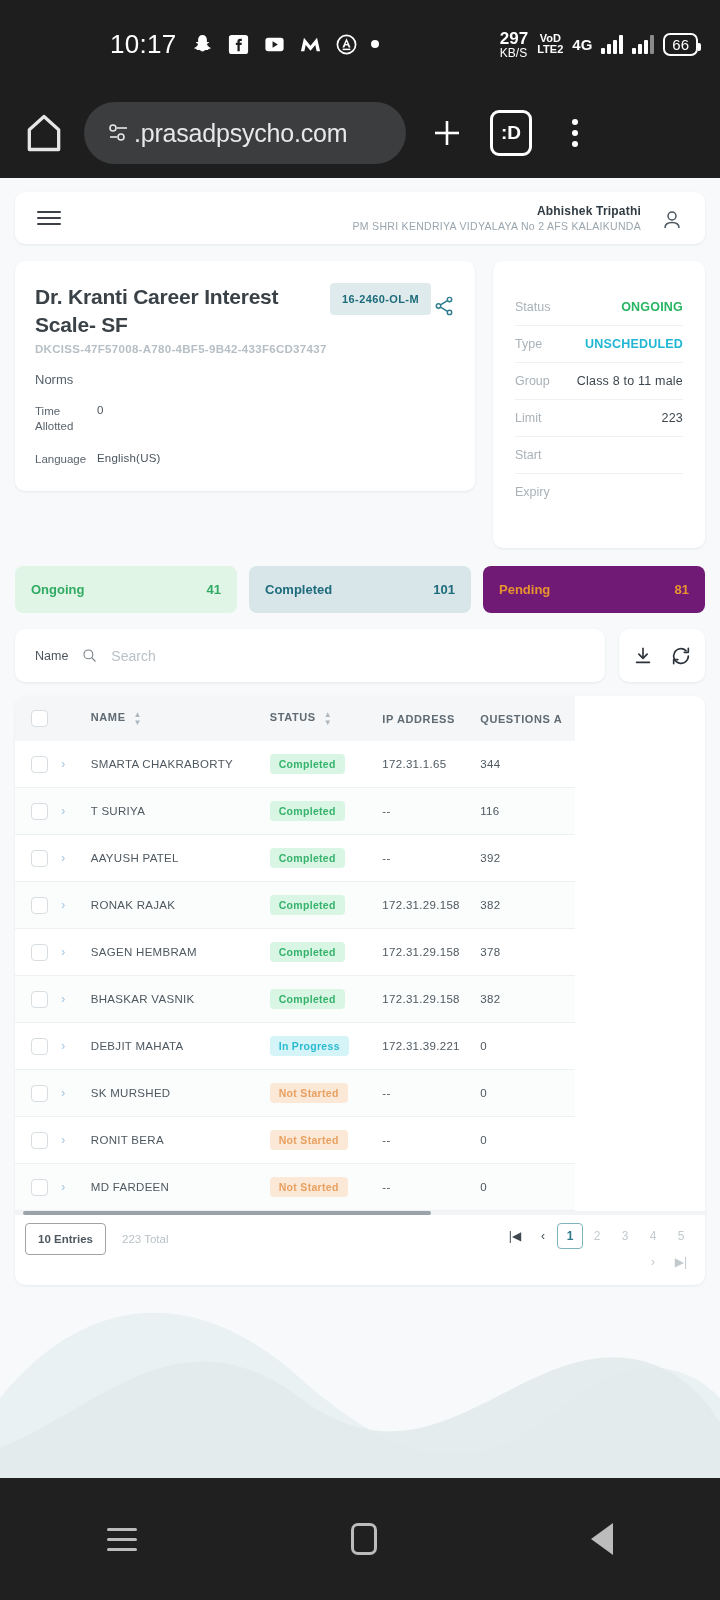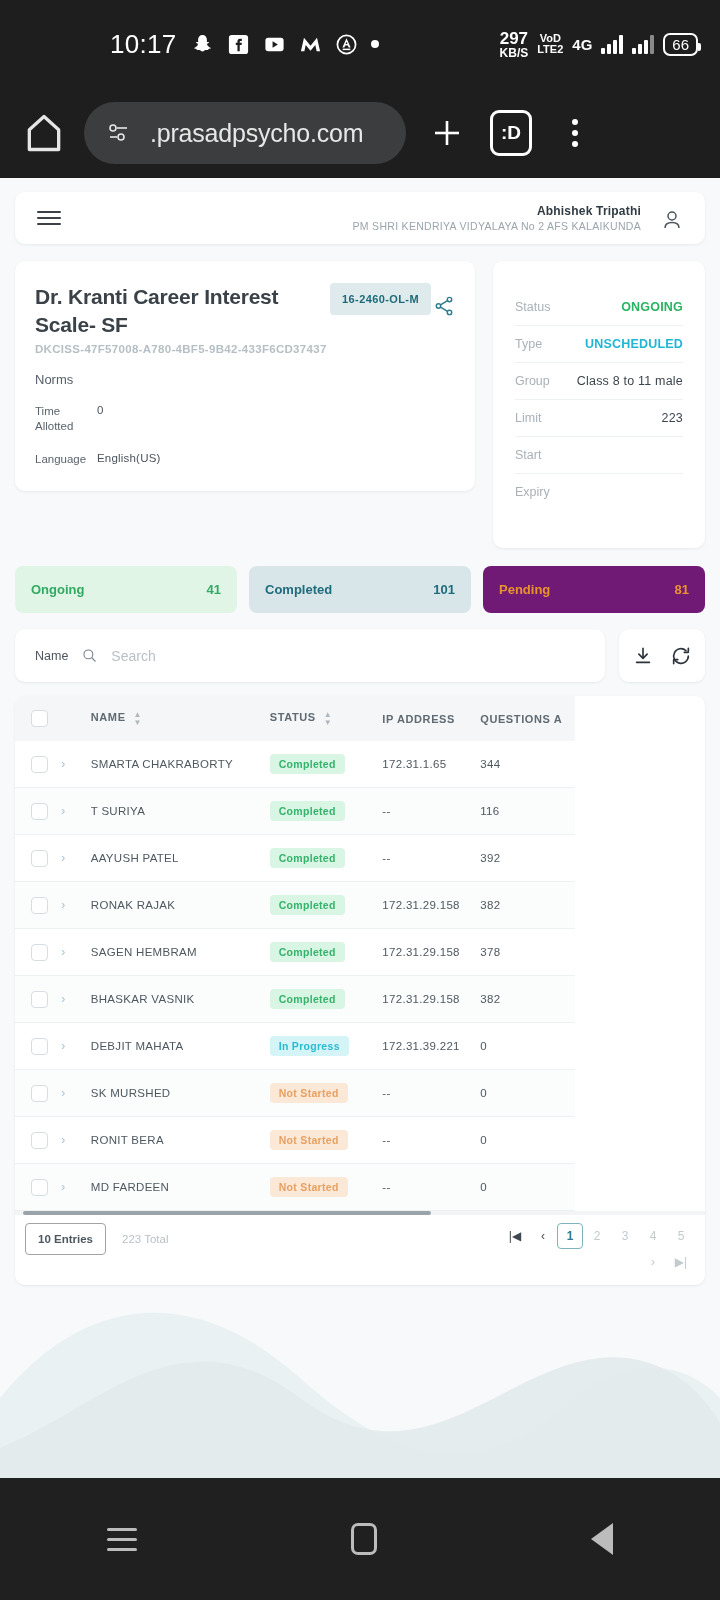--- a/index.html
+++ b/index.html
@@ -15,44 +15,44 @@
   .statusbar {
     height: 88px; display: flex; align-items: center;
     padding: 0 22px; color: #fff;
   }
   .sb-left { display: flex; align-items: center; gap: 14px; margin-left: 88px; }
   .sb-time { font-size: 26px; font-weight: 400; letter-spacing: .3px; }
   .sb-icons { display: flex; align-items: center; gap: 13px; }
   .sb-ico { width: 23px; height: 23px; display: block; }
   .sb-dot { width: 8px; height: 8px; border-radius: 50%; background: #fff; }
   .sb-right { margin-left: auto; display: flex; align-items: center; gap: 9px; }
-  .sb-speed { text-align: center; line-height: 1.0; }
+  .sb-speed { text-align: left; line-height: 1.0; }
   .sb-speed b { display: block; font-size: 17px; font-weight: 700; }
-  .sb-speed span { display: block; font-size: 12px; font-weight: 700; }
+  .sb-speed span { display: block; font-size: 12px; font-weight: 400; }
   .sb-volte { text-align: center; line-height: 1.0; font-size: 11px; font-weight: 700; }
   .sig { display: flex; align-items: flex-end; gap: 2px; height: 20px; }
   .sig b { display: block; width: 4px; background: #fff; border-radius: 1px; }
   .sig b:nth-child(1) { height: 6px; }
   .sig b:nth-child(2) { height: 10px; }
   .sig b:nth-child(3) { height: 14px; }
   .sig b:nth-child(4) { height: 19px; }
   .sig.dim b:nth-child(4) { background: #8a8a8a; }
   .g4 { font-size: 15px; font-weight: 700; }
   .batt {
     border: 2px solid #fff; border-radius: 7px; padding: 1px 7px;
     font-size: 15px; font-weight: 500; position: relative;
   }
   .batt::after { content:""; position:absolute; right:-5px; top:8px; width:3px; height:8px; background:#fff; border-radius:0 2px 2px 0; }
 
   
   .browserbar { height: 90px; display: flex; align-items: center; padding: 0 22px; gap: 18px; }
   .home-btn { width: 44px; height: 44px; flex: 0 0 auto; }
   .omnibox {
     flex: 1 1 auto; max-width: 322px; height: 62px; background: #3b3d3f;
-    border-radius: 31px; display: flex; align-items: center; gap: 18px; padding: 0 22px;
+    border-radius: 31px; display: flex; align-items: center; gap: 2px; padding: 0 22px;
   }
   .omnibox .url { color: #e8e8e8; font-size: 25px; letter-spacing: -.2px; white-space: nowrap; }
   .tb-btn { width: 46px; height: 46px; flex: 0 0 auto; display:flex; align-items:center; justify-content:center; }
   .dface { width: 42px; height: 46px; border: 3px solid #fff; border-radius: 9px; display:flex; align-items:center; justify-content:center; color:#fff; font-size: 19px; font-weight: 600; }
   .kebab { display:flex; flex-direction: column; gap:5px; align-items:center; }
   .kebab i { width:6px; height:6px; border-radius:50%; background:#fff; display:block; }
 
   
   .viewport {
     position: absolute; left: 0; top: 178px; width: 720px; height: 1300px;

